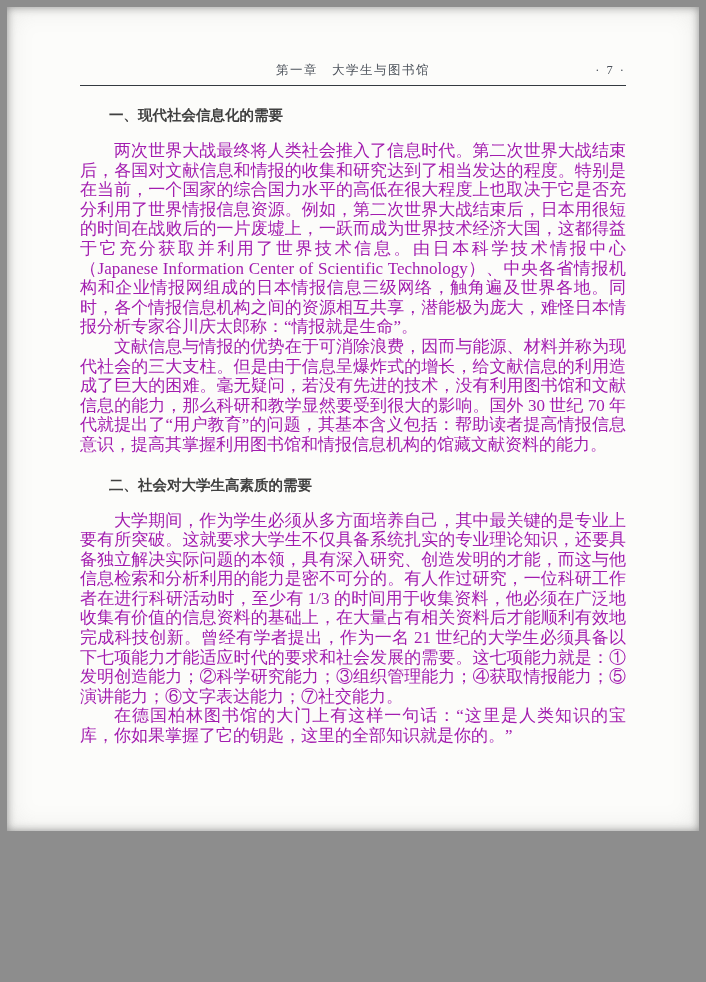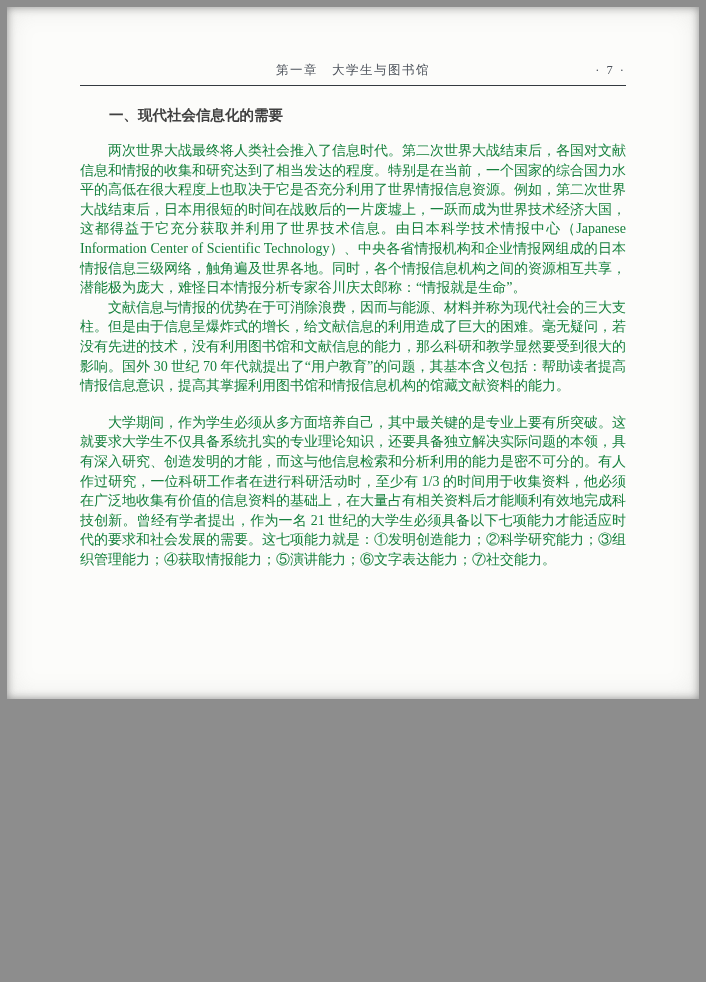--- a/index.html
+++ b/index.html
@@ -4,21 +4,21 @@
 <style>
   * { margin: 0; padding: 0; box-sizing: border-box; }
   html, body { width: 706px; height: 982px; overflow: hidden; }
   body {
     background: #8d8d8d;
     font-family: "Liberation Serif", "DejaVu Serif", serif;
   }
   .page {
     position: absolute;
     left: 7px; top: 7px;
-    width: 692px; height: 692px;
+    width: 692px; height: 824px;
     background: #fcfcfa;
     box-shadow: inset 0 0 9px rgba(70,70,70,.55), inset 0 0 26px rgba(120,120,120,.18);
   }
   .content { padding: 56px 73px 0 73px; }
   .running-header {
     position: relative;
     text-align: center;
     font-size: 12.5px;
     line-height: 15px;
     color: #4c525b;
@@ -35,23 +35,23 @@
     font-family: "Liberation Sans", "DejaVu Sans", sans-serif;
     font-weight: bold;
     font-size: 14.5px;
     line-height: 17px;
     color: #404040;
     padding-left: 29px;
   }
   .sec-1 { margin-top: 21px; }
   .sec-2 { margin-top: 22px; }
   .body-paragraph {
-    font-size: 14px;
+    font-size: 17px;
     line-height: 19.6px;
-    color: #15803d;
+    color: #a21caf;
     text-align: justify;
     text-indent: 2em;
   }
   .para-gap { margin-top: 17px; }
 </style>
 </head>
 <body>
 
 <div class="page">
   <div class="content">
@@ -62,18 +62,20 @@
     </div>
 
     <div class="header-rule"></div>
 
     <h2 class="section-heading sec-1">一、现代社会信息化的需要</h2>
 
     <p class="body-paragraph para-gap">两次世界大战最终将人类社会推入了信息时代。第二次世界大战结束后，各国对文献信息和情报的收集和研究达到了相当发达的程度。特别是在当前，一个国家的综合国力水平的高低在很大程度上也取决于它是否充分利用了世界情报信息资源。例如，第二次世界大战结束后，日本用很短的时间在战败后的一片废墟上，一跃而成为世界技术经济大国，这都得益于它充分获取并利用了世界技术信息。由日本科学技术情报中心（Japanese Information Center of Scientific Technology）、中央各省情报机构和企业情报网组成的日本情报信息三级网络，触角遍及世界各地。同时，各个情报信息机构之间的资源相互共享，潜能极为庞大，难怪日本情报分析专家谷川庆太郎称：“情报就是生命”。</p>
 
     <p class="body-paragraph">文献信息与情报的优势在于可消除浪费，因而与能源、材料并称为现代社会的三大支柱。但是由于信息呈爆炸式的增长，给文献信息的利用造成了巨大的困难。毫无疑问，若没有先进的技术，没有利用图书馆和文献信息的能力，那么科研和教学显然要受到很大的影响。国外 30 世纪 70 年代就提出了“用户教育”的问题，其基本含义包括：帮助读者提高情报信息意识，提高其掌握利用图书馆和情报信息机构的馆藏文献资料的能力。</p>
 
+    <h2 class="section-heading sec-2">二、社会对大学生高素质的需要</h2>
 
     <p class="body-paragraph para-gap">大学期间，作为学生必须从多方面培养自己，其中最关键的是专业上要有所突破。这就要求大学生不仅具备系统扎实的专业理论知识，还要具备独立解决实际问题的本领，具有深入研究、创造发明的才能，而这与他信息检索和分析利用的能力是密不可分的。有人作过研究，一位科研工作者在进行科研活动时，至少有 1/3 的时间用于收集资料，他必须在广泛地收集有价值的信息资料的基础上，在大量占有相关资料后才能顺利有效地完成科技创新。曾经有学者提出，作为一名 21 世纪的大学生必须具备以下七项能力才能适应时代的要求和社会发展的需要。这七项能力就是：①发明创造能力；②科学研究能力；③组织管理能力；④获取情报能力；⑤演讲能力；⑥文字表达能力；⑦社交能力。</p>
 
+    <p class="body-paragraph">在德国柏林图书馆的大门上有这样一句话：“这里是人类知识的宝库，你如果掌握了它的钥匙，这里的全部知识就是你的。”</p>
 
   </div>
 </div>
 
 </body></html>

